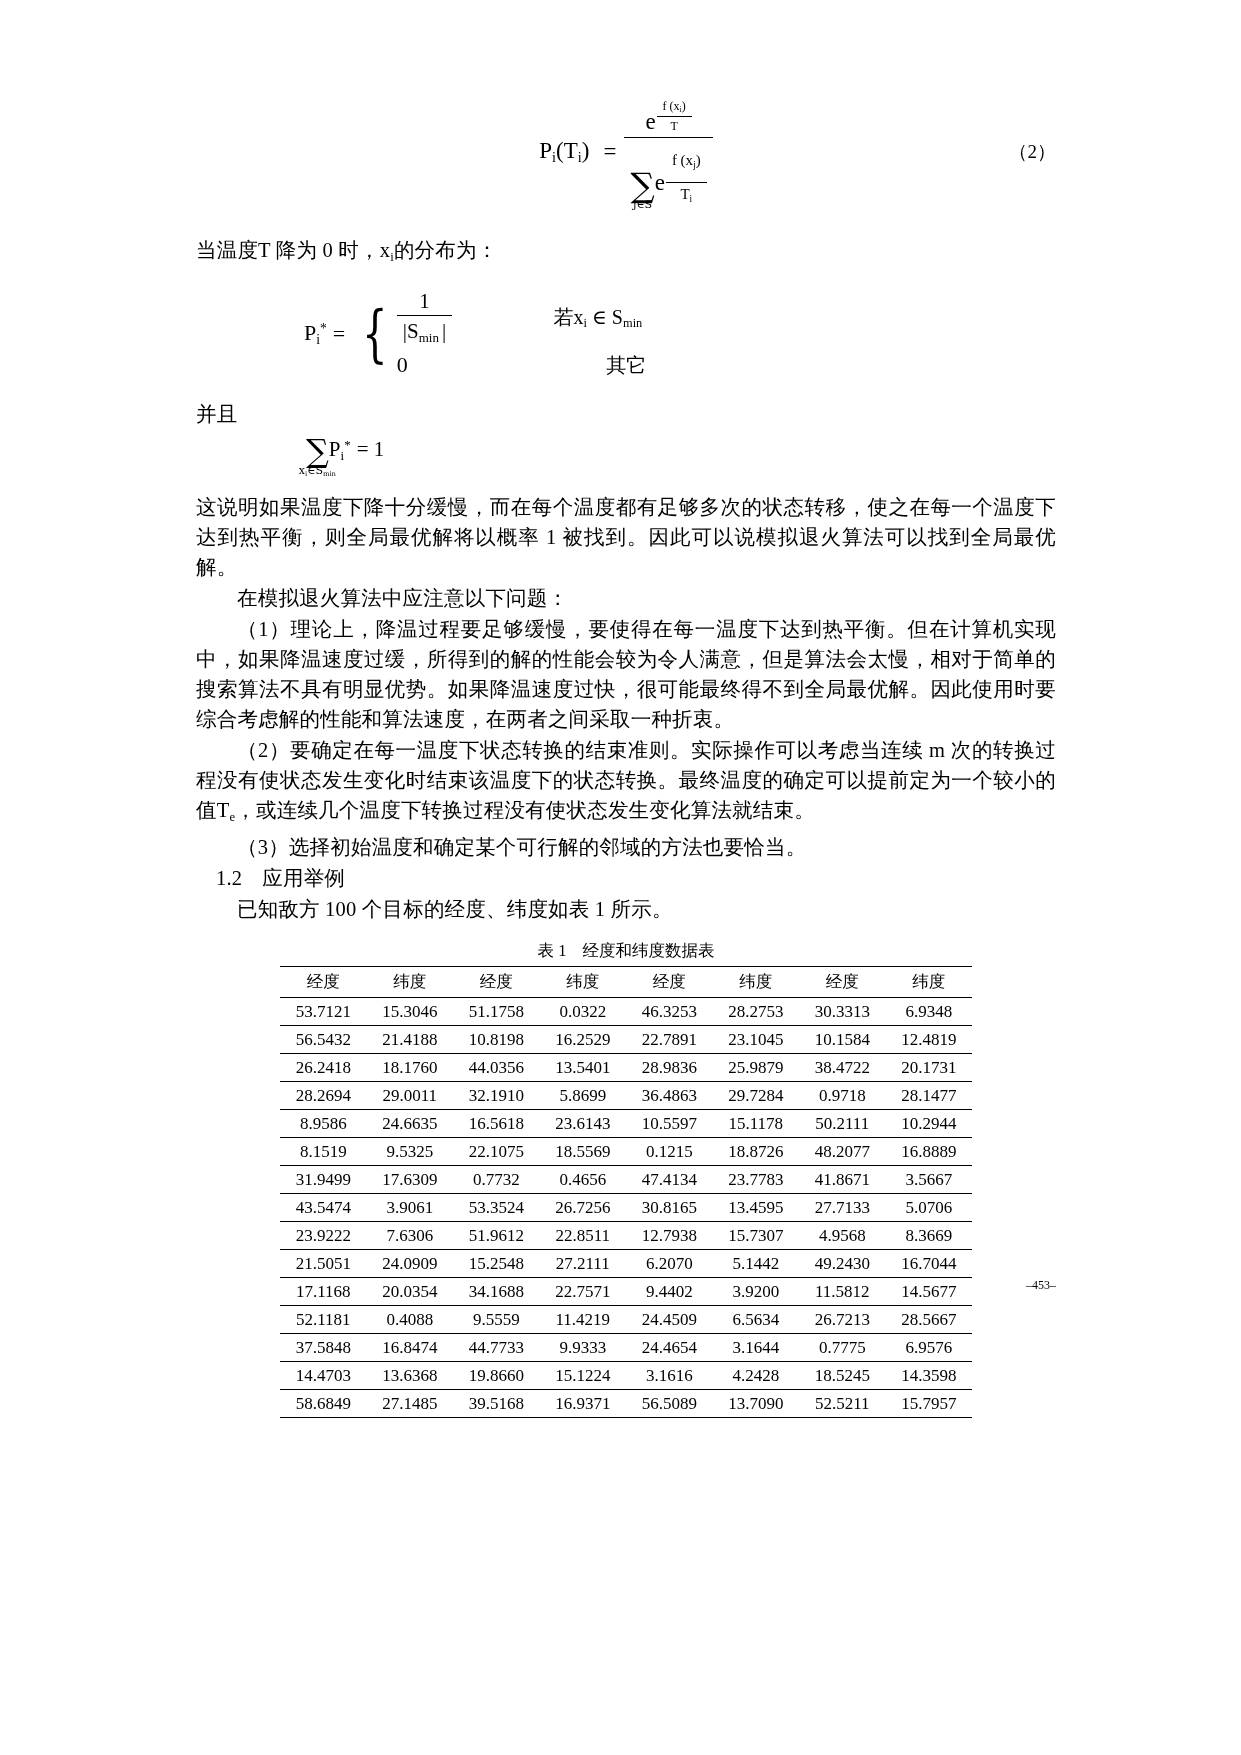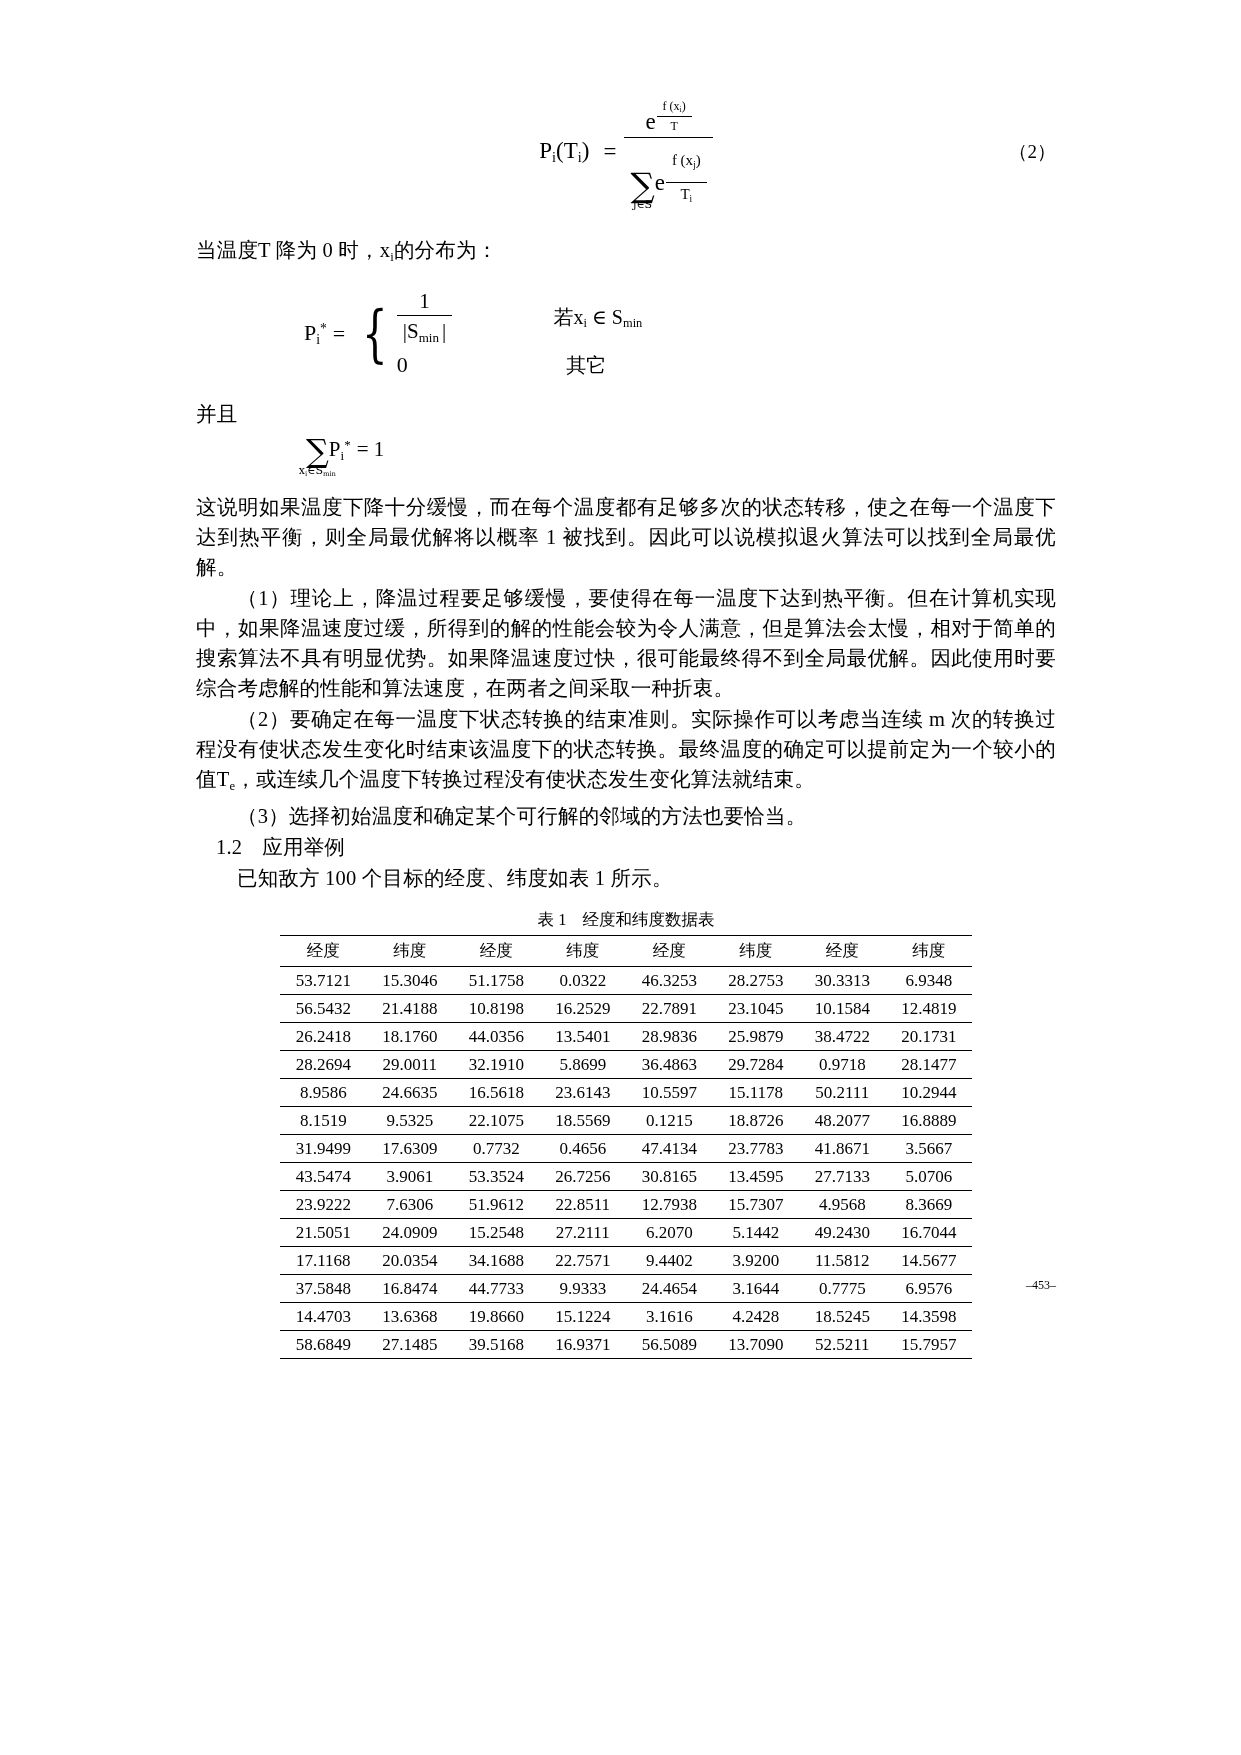--- a/index.html
+++ b/index.html
@@ -193,33 +193,34 @@
         <span style="display:inline-block;text-align:left;">
           <span style="display:block;">
             <span class="frac" style="font-size:21px;">
               <span class="num">1</span>
               <span class="den"><span>|</span><span>S</span><sub class="m">min</sub><span style="margin-left:3px;">|</span></span>
             </span>
             <span style="display:inline-block;margin-left:96px;vertical-align:middle;font-size:20px;"><span>若</span><span>x</span><sub class="m">i</sub> <span>∈ S</span><sub class="m">min</sub></span>
           </span>
           <span style="display:block;margin-top:6px;">
             <span style="display:inline-block;width:84px;">0</span>
-            <span style="display:inline-block;margin-left:80px;font-size:20px;">其它</span>
+            <span style="display:inline-block;margin-left:120px;font-size:20px;">其它</span>
           </span>
         </span>
       </div>
     </div>
 
     <p class="para" style="margin-top:20px;">并且</p>
 
     <div class="eq-block" style="margin-top:8px;text-align:left;padding-left:110px;font-size:21px;">
       <span class="sumop" style="font-size:32px;"><span>∑</span><span class="sumlim"><span>x</span><sub class="m">i</sub><span>∈S</span><sub class="m">min</sub></span></span><span class="mathvar"><span>P</span><sub class="m">i</sub><sup class="m">*</sup></span><span class="mathvar" style="margin-left:6px;">= 1</span>
     </div>
 
     <p class="para" style="margin-top:26px;">这说明如果温度下降十分缓慢，而在每个温度都有足够多次的状态转移，使之在每一个温度下达到热平衡，则全局最优解将以概率 1 被找到。因此可以说模拟退火算法可以找到全局最优解。</p>
+    <p class="para indent tight">在模拟退火算法中应注意以下问题：</p>
     <p class="para indent tight">（1）理论上，降温过程要足够缓慢，要使得在每一温度下达到热平衡。但在计算机实现中，如果降温速度过缓，所得到的解的性能会较为令人满意，但是算法会太慢，相对于简单的搜索算法不具有明显优势。如果降温速度过快，很可能最终得不到全局最优解。因此使用时要综合考虑解的性能和算法速度，在两者之间采取一种折衷。</p>
     <p class="para indent tight">
       <span>（2）要确定在每一温度下状态转换的结束准则。实际操作可以考虑当连续 m 次的转换过程没有使状态发生变化时结束该温度下的状态转换。最终温度的确定可以提前定为一个较小的值</span><span class="mathvar"><span>T</span><sub class="m">e</sub></span><span>，或连续几个温度下转换过程没有使状态发生变化算法就结束。</span>
     </p>
     <p class="para indent tight">（3）选择初始温度和确定某个可行解的邻域的方法也要恰当。</p>
     <p class="para tight" style="text-indent:20px;">
       <span>1.2</span><span style="display:inline-block;width:20px;"></span><span>应用举例</span>
     </p>
     <p class="para indent tight">已知敌方 100 个目标的经度、纬度如表 1 所示。</p>
 
@@ -345,20 +346,30 @@
             <td>17.1168</td>
             <td>20.0354</td>
             <td>34.1688</td>
             <td>22.7571</td>
             <td>9.4402</td>
             <td>3.9200</td>
             <td>11.5812</td>
             <td>14.5677</td>
           </tr>
           <tr>
+            <td>52.1181</td>
+            <td>0.4088</td>
+            <td>9.5559</td>
+            <td>11.4219</td>
+            <td>24.4509</td>
+            <td>6.5634</td>
+            <td>26.7213</td>
+            <td>28.5667</td>
+          </tr>
+          <tr>
             <td>37.5848</td>
             <td>16.8474</td>
             <td>44.7733</td>
             <td>9.9333</td>
             <td>24.4654</td>
             <td>3.1644</td>
             <td>0.7775</td>
             <td>6.9576</td>
           </tr>
           <tr>

